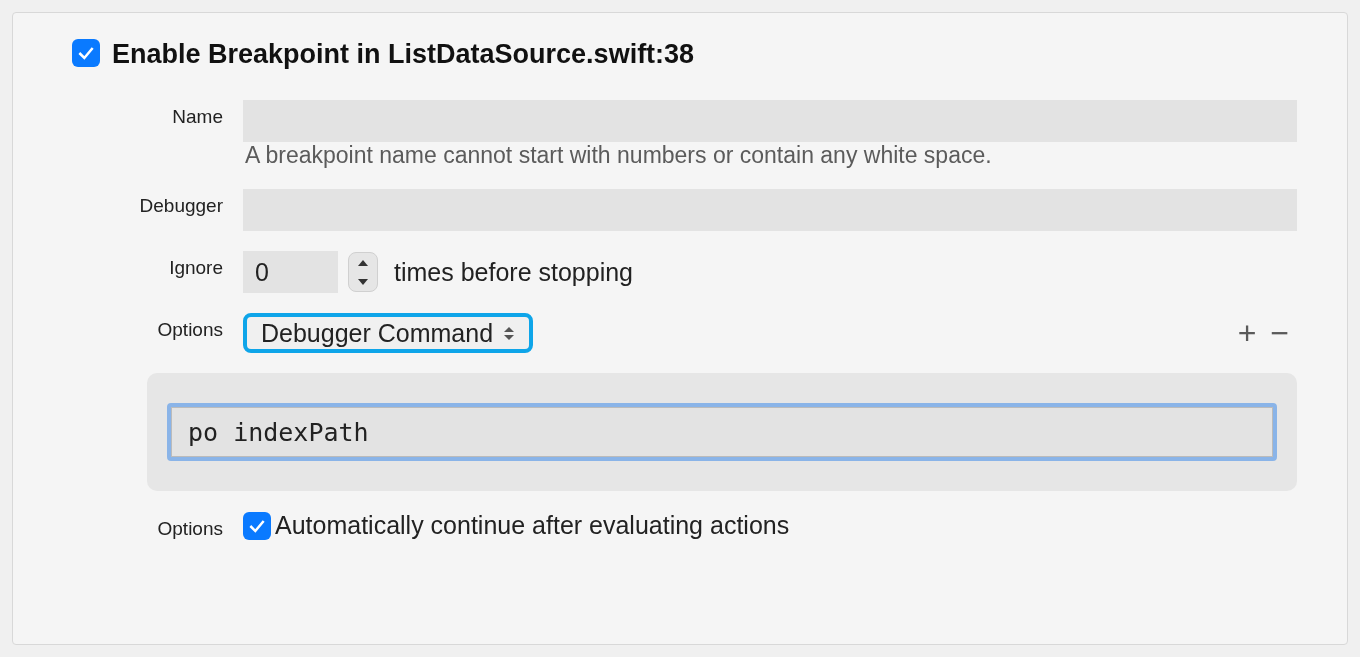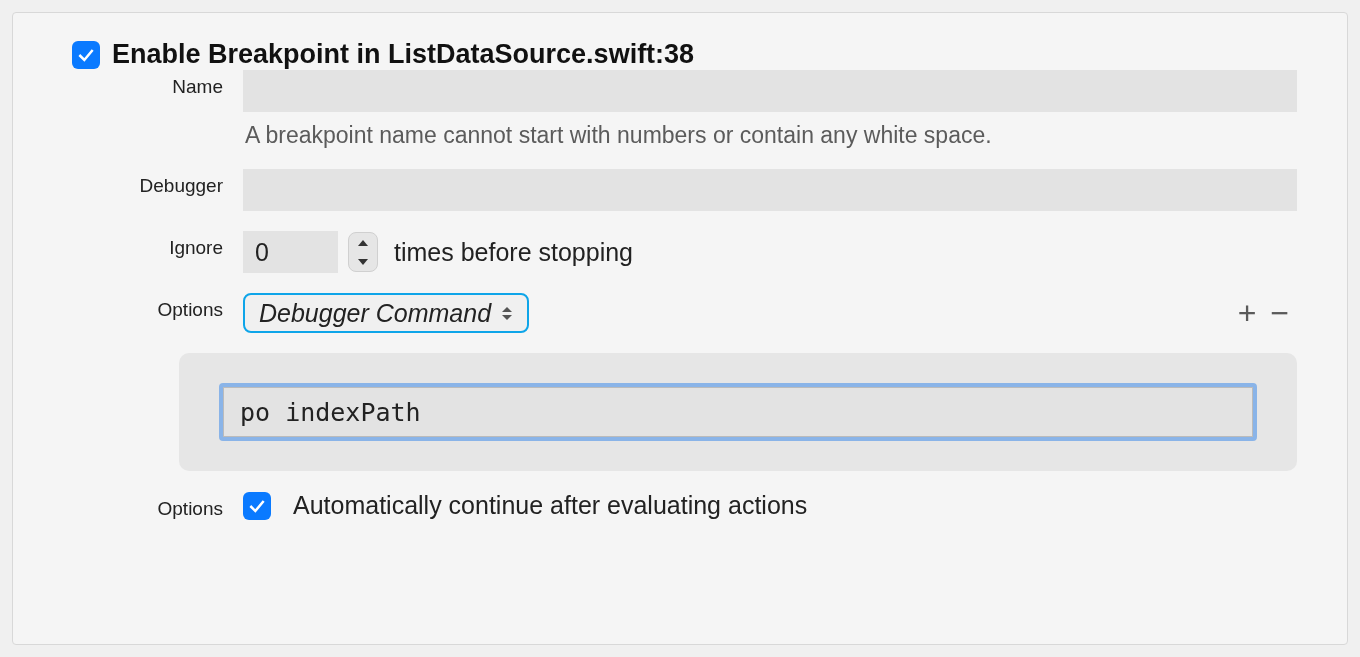--- a/index.html
+++ b/index.html
@@ -17,22 +17,22 @@
     .panel {
       background: #f5f5f5;
       border: 1px solid #d8d8d8;
       border-radius: 4px;
       padding: 26px 50px 30px 50px;
       width: 100%;
       height: 100%;
     }
     .header-row {
       display: flex;
-      align-items: center;
       gap: 12px;
+      margin-bottom: 30px;
       padding-left: 9px;
     }
     .checkbox {
       width: 28px;
       height: 28px;
       background: #0a7aff;
       border-radius: 6px;
       display: flex;
       align-items: center;
       justify-content: center;
@@ -74,21 +74,20 @@
       background: #e3e3e3;
       border: none;
       border-radius: 0;
       font-size: 22px;
       padding: 0 10px;
       color: #222;
     }
     .hint {
       font-size: 23px;
       color: #5b5b5b;
-      margin-top: 10px;
       padding-left: 2px;
     }
     .ignore-row {
       display: flex;
       align-items: center;
       gap: 10px;
     }
     .ignore-input {
       width: 95px;
       height: 42px;
@@ -127,27 +126,26 @@
     }
     .action-row .field-col {
       display: flex;
       align-items: center;
       justify-content: space-between;
     }
     .select-wrap {
       display: inline-flex;
       align-items: center;
       background: #f0f0f0;
-      border: 2px solid #0ea5e9;
+      border: 4px solid #0ea5e9;
       border-radius: 8px;
       padding: 5px 14px;
       height: 40px;
       cursor: pointer;
       gap: 10px;
-      font-style: italic;
     }
     .select-label {
       font-size: 25px;
       color: #222;
     }
     .select-arrows {
       display: flex;
       flex-direction: column;
       gap: 1px;
     }
@@ -163,24 +161,24 @@
       color: #5a5a5a;
       font-weight: 300;
       padding-right: 8px;
     }
     .plus-minus span {
       cursor: pointer;
       line-height: 1;
     }
     .action-body {
       margin-top: 18px;
-      margin-left: 116px;
+      margin-left: 84px;
       background: #e6e6e6;
       border-radius: 10px;
-      padding: 30px 40px;
+      padding: 30px 20px;
     }
     .command-input-wrap {
       background: #e3e3e3;
       border: 4px solid #8ab4e8;
       border-radius: 4px;
       padding: 0;
     }
     .command-input {
       width: 100%;
       height: 50px;
@@ -192,21 +190,21 @@
       color: #222;
     }
     .options-row {
       display: flex;
       align-items: center;
       margin-top: 20px;
     }
     .options-body {
       display: flex;
       align-items: center;
-      gap: 22px;
+      gap: 4px;
     }
     .options-label {
       font-size: 25px;
       color: #222;
     }
   </style>
 </head>
 <body>
 
 <div class="panel">

